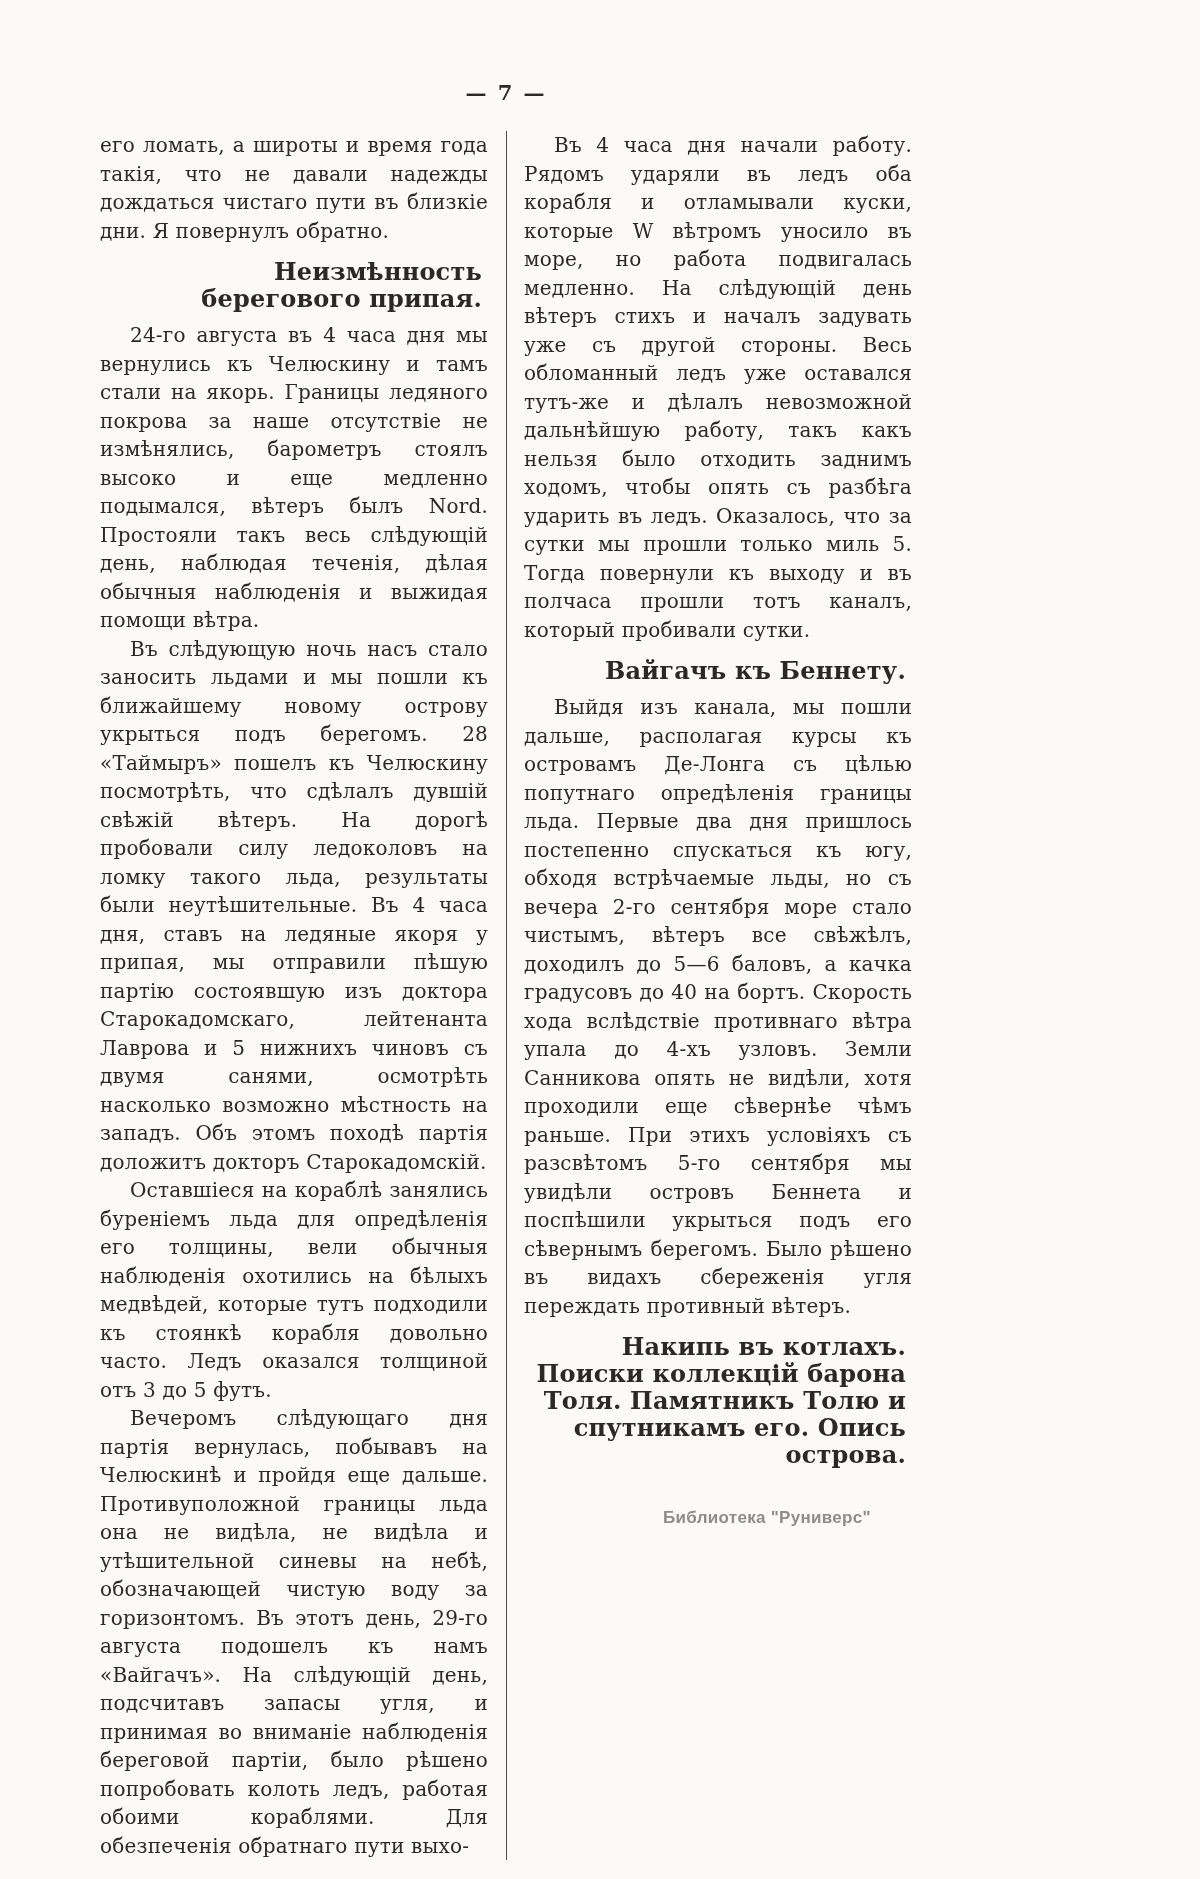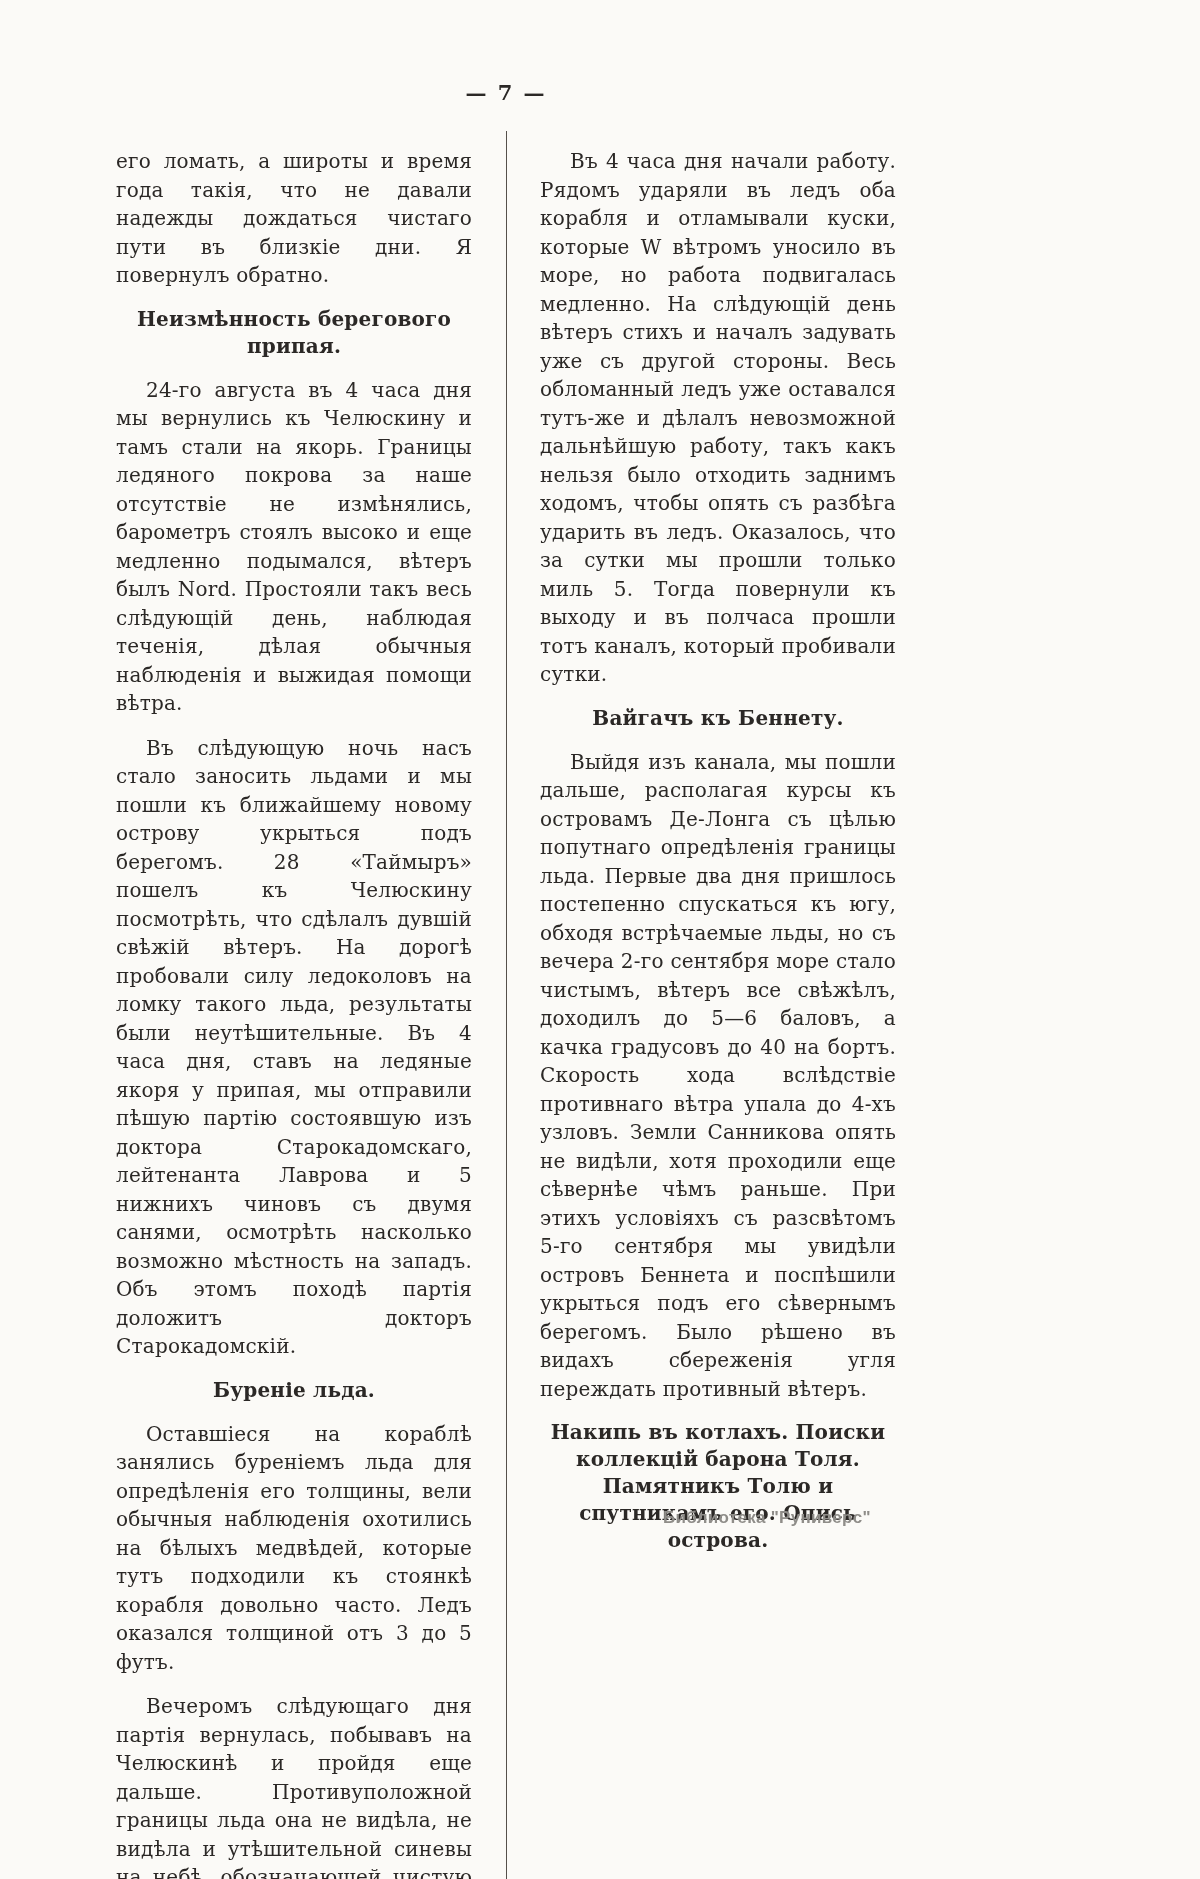--- a/index.html
+++ b/index.html
@@ -41,30 +41,30 @@
     text-align: justify;
     letter-spacing: 0.2px;
   }
   .divider {
     width: 1px;
     background: #55504b;
     align-self: stretch;
     flex: 0 0 1px;
   }
   .col p {
-    margin: 16px;
+    margin: 0;
     text-indent: 30px;
   }
   .col p.no-indent {
     text-indent: 0;
   }
   .col h3 {
-    font-size: 20px;
+    font-size: 24px;
     font-weight: bold;
-    text-align: center;
+    text-align: right;
     margin: 13px 6px 9px 6px;
     line-height: 27px;
   }
   .watermark {
     position: absolute;
     left: 663px;
     top: 1508px;
     font-family: "Liberation Sans", "DejaVu Sans", sans-serif;
     font-size: 17px;
     font-weight: bold;
@@ -79,21 +79,20 @@
 
   <div class="page-number">— 7 —</div>
 
   <div class="columns">
 
     <div class="col">
       <p class="no-indent">его ломать, а широты и время года такія, что не давали надежды дождаться чистаго пути въ близкіе дни. Я повернулъ обратно.</p>
       <h3>Неизмѣнность берегового припая.</h3>
       <p>24-го августа въ 4 часа дня мы вернулись къ Челюскину и тамъ стали на якорь. Границы ледяного покрова за наше отсутствіе не измѣнялись, барометръ стоялъ высоко и еще медленно подымался, вѣтеръ былъ Nord. Простояли такъ весь слѣдующій день, наблюдая теченія, дѣлая обычныя наблюденія и выжидая помощи вѣтра.</p>
       <p>Въ слѣдующую ночь насъ стало заносить льдами и мы пошли къ ближайшему новому острову укрыться подъ берегомъ. 28 «Таймыръ» пошелъ къ Челюскину посмотрѣть, что сдѣлалъ дувшій свѣжій вѣтеръ. На дорогѣ пробовали силу ледоколовъ на ломку такого льда, результаты были неутѣшительные. Въ 4 часа дня, ставъ на ледяные якоря у припая, мы отправили пѣшую партію состоявшую изъ доктора Старокадомскаго, лейтенанта Лаврова и 5 нижнихъ чиновъ съ двумя санями, осмотрѣть насколько возможно мѣстность на западъ. Объ этомъ походѣ партія доложитъ докторъ Старокадомскій.</p>
-      <h3>Буреніе льда.</h3>
       <p>Оставшіеся на кораблѣ занялись буреніемъ льда для опредѣленія его толщины, вели обычныя наблюденія охотились на бѣлыхъ медвѣдей, которые тутъ подходили къ стоянкѣ корабля довольно часто. Ледъ оказался толщиной отъ 3 до 5 футъ.</p>
       <p>Вечеромъ слѣдующаго дня партія вернулась, побывавъ на Челюскинѣ и пройдя еще дальше. Противуположной границы льда она не видѣла, не видѣла и утѣшительной синевы на небѣ, обозначающей чистую воду за горизонтомъ. Въ этотъ день, 29-го августа подошелъ къ намъ «Вайгачъ». На слѣдующій день, подсчитавъ запасы угля, и принимая во вниманіе наблюденія береговой партіи, было рѣшено попробовать колоть ледъ, работая обоими кораблями. Для обезпеченія обратнаго пути выхо-</p>
     </div>
 
     <div class="divider"></div>
 
     <div class="col">
       <p>Въ 4 часа дня начали работу. Рядомъ ударяли въ ледъ оба корабля и отламывали куски, которые W вѣтромъ уносило въ море, но работа подвигалась медленно. На слѣдующій день вѣтеръ стихъ и началъ задувать уже съ другой стороны. Весь обломанный ледъ уже оставался тутъ-же и дѣлалъ невозможной дальнѣйшую работу, такъ какъ нельзя было отходить заднимъ ходомъ, чтобы опять съ разбѣга ударить въ ледъ. Оказалось, что за сутки мы прошли только миль 5. Тогда повернули къ выходу и въ полчаса прошли тотъ каналъ, который пробивали сутки.</p>
       <h3>Вайгачъ къ Беннету.</h3>
       <p>Выйдя изъ канала, мы пошли дальше, располагая курсы къ островамъ Де-Лонга съ цѣлью попутнаго опредѣленія границы льда. Первые два дня пришлось постепенно спускаться къ югу, обходя встрѣчаемые льды, но съ вечера 2-го сентября море стало чистымъ, вѣтеръ все свѣжѣлъ, доходилъ до 5—6 баловъ, а качка градусовъ до 40 на бортъ. Скорость хода вслѣдствіе противнаго вѣтра упала до 4-хъ узловъ. Земли Санникова опять не видѣли, хотя проходили еще сѣвернѣе чѣмъ раньше. При этихъ условіяхъ съ разсвѣтомъ 5-го сентября мы увидѣли островъ Беннета и поспѣшили укрыться подъ его сѣвернымъ берегомъ. Было рѣшено въ видахъ сбереженія угля переждать противный вѣтеръ.</p>

